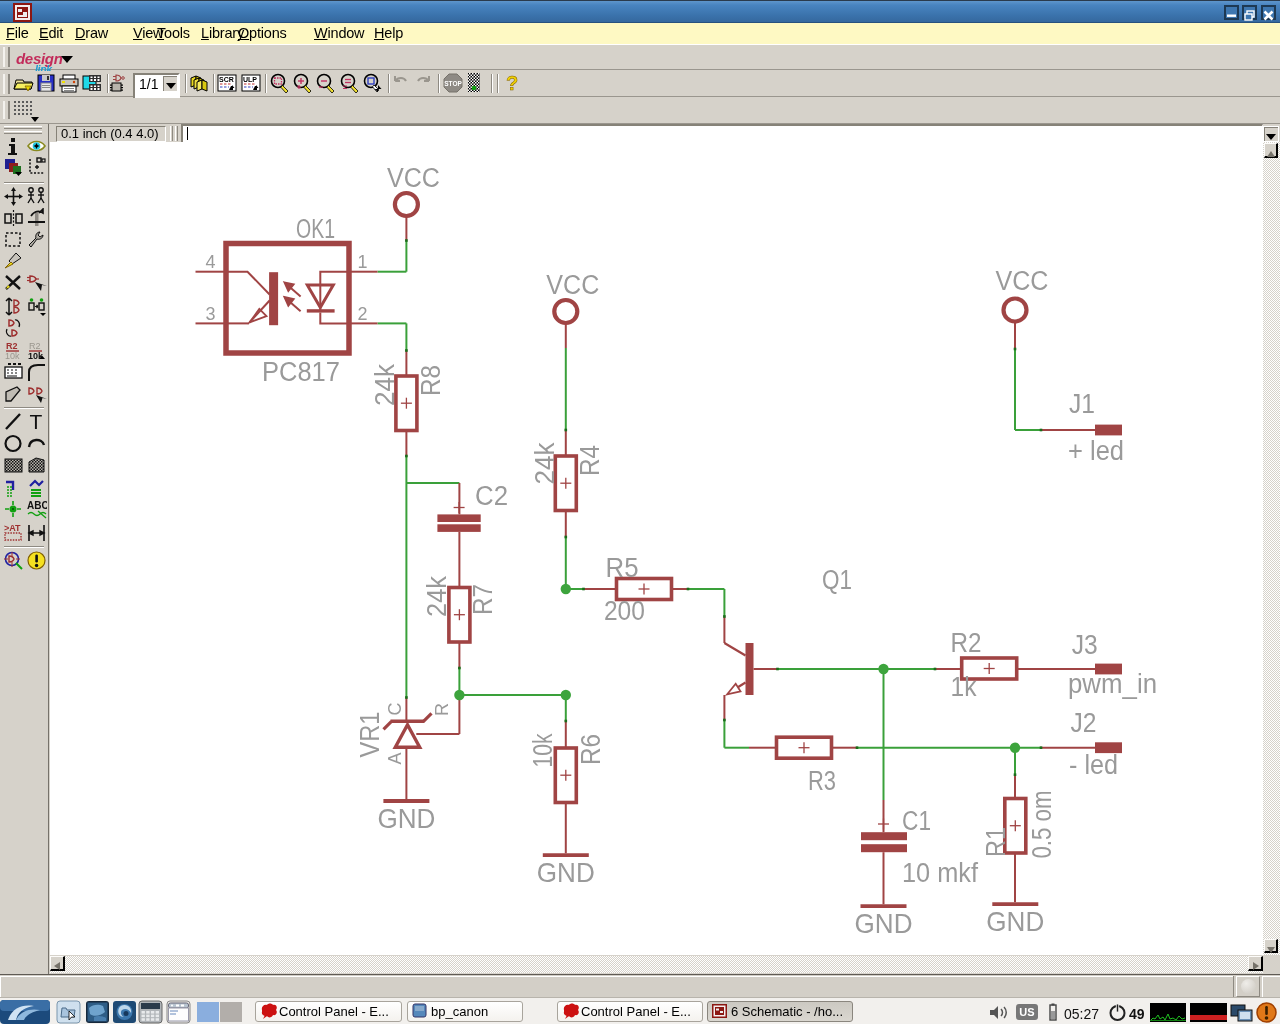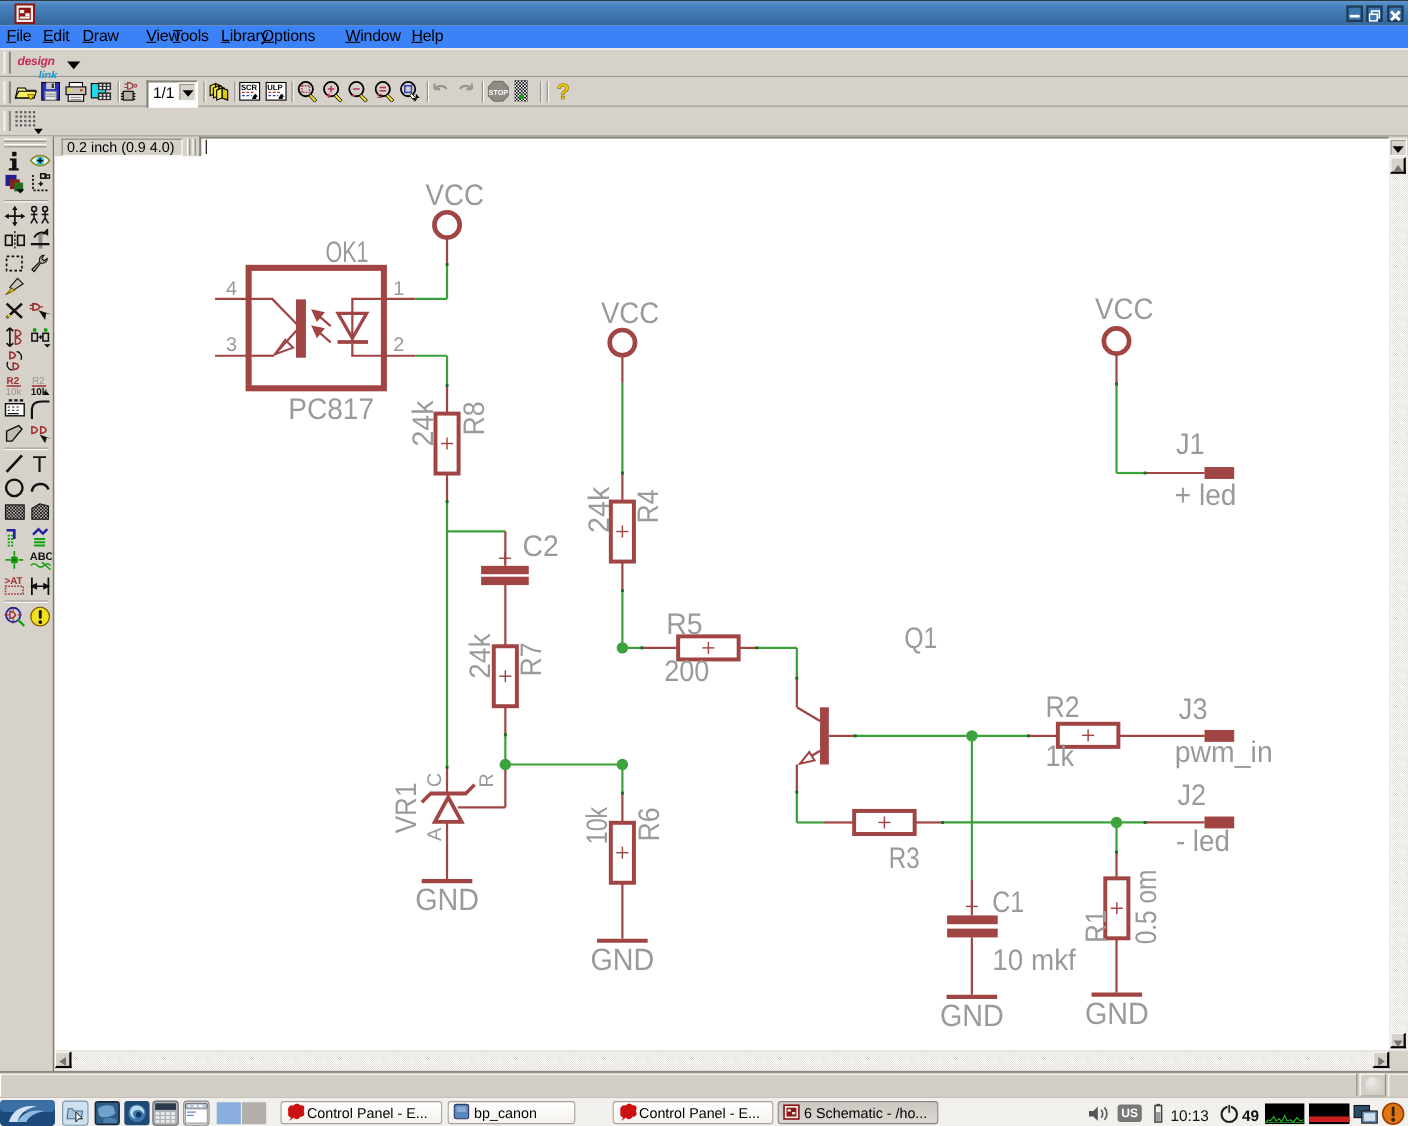--- a/index.html
+++ b/index.html
@@ -1,21 +1,21 @@
 <!DOCTYPE html>
 <html><head><meta charset="utf-8">
 <style>
 *{margin:0;padding:0;box-sizing:border-box}
 html,body{width:1280px;height:1024px;overflow:hidden}
 body{font-family:"Liberation Sans",sans-serif;background:#d6d2ca;position:relative}
 .abs{position:absolute}
 #title{left:0;top:0;width:1280px;height:23px;background:linear-gradient(#5e96cc 0%,#4884c0 20%,#3a72ab 70%,#35689e 100%);border-top:1px solid #2a3b4d;border-bottom:1px solid #27517e}
 #title .txt{position:absolute;left:40px;top:2px;color:#fff;font-weight:bold;font-size:15px;letter-spacing:0.67px;white-space:nowrap}
 .wbtn{position:absolute;top:4px;width:15px;height:15px;background:#3e77b0;border:2px solid #1d3953;color:#fff;text-align:center}
-#menu{left:0;top:23px;width:1280px;height:21px;background:#3b82f6;font-size:14.5px;color:#000;letter-spacing:-0.2px}
+#menu{left:0;top:23px;width:1280px;height:21px;background:#fef9c3;font-size:14.5px;color:#000;letter-spacing:-0.2px}
 #menu span{position:absolute;top:2px}
 .tb{left:0;width:1280px;background:#d6d2ca}
 .handle{position:absolute;width:7px;border-left:2px solid #f4f2ee;border-right:2px solid #8e8a82;height:80%;top:10%}
 .handle2{position:absolute;width:3px;border-left:1px solid #fff;border-right:1px solid #8e8a82}
 .sep{position:absolute;width:2px;border-left:1px solid #8e8a82;border-right:1px solid #fff}
 #coordbox{left:56px;top:126px;width:110px;height:16px;background:#d6d2ca;border-top:1px solid #868278;border-left:1px solid #868278;border-bottom:1px solid #fff;border-right:1px solid #fff;font-size:13px;color:#000;padding-left:4px;line-height:14px}
 #cmdinput{left:181px;top:124px;width:1082px;height:19px;background:#fff;border-top:2px solid #868278;border-left:2px solid #868278;border-bottom:1px solid #fff;border-right:1px solid #fff}
 #cmdcombo{left:1263px;top:126px;width:16px;height:16px;background:#d6d2ca;border:1px solid #fff;box-shadow:1px 1px 0 #868278 inset}
 #palette{left:0;top:124px;width:49px;height:850px;background:#d6d2ca;border-right:1px solid #76726a}
 #canvas{left:50px;top:142px;width:1213px;height:813px;background:#fff}
@@ -54,21 +54,21 @@
   <span style="left:75px"><u>D</u>raw</span>
   <span style="left:133px"><u>V</u>iew</span>
   <span style="left:157px"><u>T</u>ools</span>
   <span style="left:201px"><u>L</u>ibrary</span>
   <span style="left:238px"><u>O</u>ptions</span>
   <span style="left:314px"><u>W</u>indow</span>
   <span style="left:374px"><u>H</u>elp</span>
 </div>
 <div id="tb1" class="tb abs" style="top:44px;height:26px;border-top:1px solid #fff;border-bottom:1px solid #9a968e">
   <div class="handle" style="left:3px"></div>
-  <div class="abs" style="left:16px;top:5px;font-weight:bold;font-style:italic;font-size:11px;color:#c22b5a;letter-spacing:-0.3px">design</div>
+  <div class="abs" style="left:16px;top:5px;font-weight:bold;font-style:italic;font-size:15px;color:#c22b5a;letter-spacing:-0.3px">design</div>
   <div class="abs" style="left:35px;top:18px;font-weight:bold;font-style:italic;font-size:10.5px;color:#1e9ad0;letter-spacing:-0.3px">link</div>
   <svg class="abs" style="left:59px;top:9px" width="16" height="10">
       <path d="M2 2 L14 2 L8 9 Z" fill="#000"></path>
     </svg>
 </div>
 <div id="tb2" class="tb abs" style="top:71px;height:26px;border-bottom:1px solid #9a968e">
   <div class="handle" style="left:3px"></div>
   <div class="sep" style="left:106.5px;top:3px;height:19px"></div>
     <div class="sep" style="left:184.6px;top:3px;height:19px"></div>
     <div class="sep" style="left:213px;top:3px;height:19px"></div>
@@ -237,21 +237,21 @@
         <rect x="17" y="9" width="2" height="2"></rect>
         <rect x="1" y="13" width="2" height="2"></rect>
         <rect x="5" y="13" width="2" height="2"></rect>
         <rect x="9" y="13" width="2" height="2"></rect>
         <rect x="13" y="13" width="2" height="2"></rect>
         <rect x="17" y="13" width="2" height="2"></rect>
       </g>
     <path d="M18 17 L26 17 L22 22 Z" fill="#000"></path>
   </svg>
 </div>
-<div id="coordbox" class="abs">0.2 inch (0.9 4.0)</div>
+<div id="coordbox" class="abs">0.1 inch (0.4 4.0)</div>
 <div class="handle2 abs" style="left:170px;top:126px;height:15px"></div>
 <div class="handle2 abs" style="left:175px;top:126px;height:15px"></div>
 <div id="cmdinput" class="abs">
     <div class="abs" style="left:4px;top:1px;width:1px;height:13px;background:#000"></div>
   </div>
 <div id="cmdcombo" class="abs"><svg width="12" height="8" style="margin:3px 0 0 1px">
       <path d="M1 1 L11 1 L6 7 Z" fill="#000"></path>
     </svg></div>
 <div id="palette" class="abs">
   <div class="abs" style="left:4px;top:2px;width:38px;height:3px;border-top:1px solid #fff;border-bottom:1px solid #8e8a82"></div>
@@ -724,21 +724,21 @@
 <svg class="abs" style="left:988px;top:1004px" width="24" height="17" viewBox="0 0 24 17">
     <path d="M2 6 L6 6 L10 2 L10 15 L6 11 L2 11 Z" fill="#555"></path>
     <path d="M13 5 C15 7 15 10 13 12 M16 3 C19 6 19 11 16 14" stroke="#555" stroke-width="1.5" fill="none"></path>
   </svg>
 <div class="abs" style="left:1016px;top:1004px;width:22px;height:16px;background:#777;border-radius:3px;color:#fff;font-size:11px;font-weight:bold;text-align:center;line-height:16px">US</div>
 <svg class="abs" style="left:1046px;top:1002px" width="14" height="20" viewBox="0 0 14 20">
     <rect x="4" y="3" width="6" height="15" fill="none" stroke="#444" stroke-width="1.4"></rect>
     <rect x="5.5" y="1.5" width="3" height="2" fill="#444"></rect>
     <rect x="5" y="9" width="4" height="8" fill="#999"></rect>
   </svg>
-<div class="tray" style="left:1064px;top:1006px">10:13</div>
+<div class="tray" style="left:1064px;top:1006px">05:27</div>
 <svg class="abs" style="left:1108px;top:1003px" width="19" height="19" viewBox="0 0 19 19">
     <circle cx="9.5" cy="10" r="7" fill="none" stroke="#222" stroke-width="2"></circle>
     <rect x="8.3" y="1" width="2.4" height="8" fill="#222" stroke="#f2f0ed" stroke-width="0.8"></rect>
   </svg>
 <div class="tray" style="left:1129px;top:1006px;font-weight:bold">49</div>
 <svg class="abs" style="left:1150px;top:1003px" width="36" height="19" viewBox="0 0 36 19">
     <rect width="36" height="19" fill="#000"></rect>
     <polyline points="1,17 3,15 5,16 8,12 10,16 13,14 15,17 18,11 20,16 23,15 26,17 29,13 32,16 35,15" fill="none" stroke="#20c020" stroke-width="1"></polyline>
     <line x1="0" y1="17.5" x2="36" y2="17.5" stroke="#108010" stroke-width="1"></line>
   </svg>

